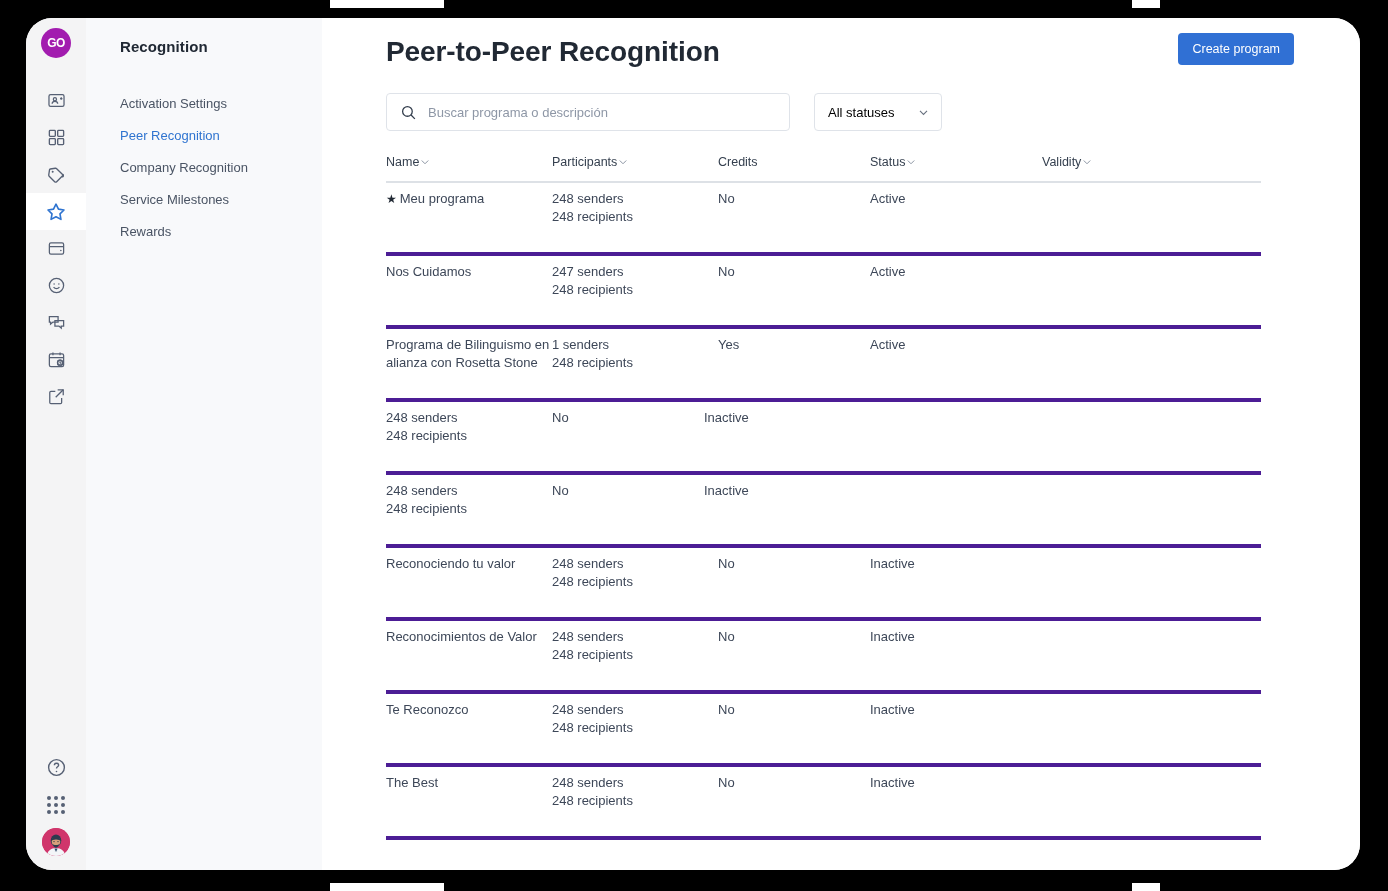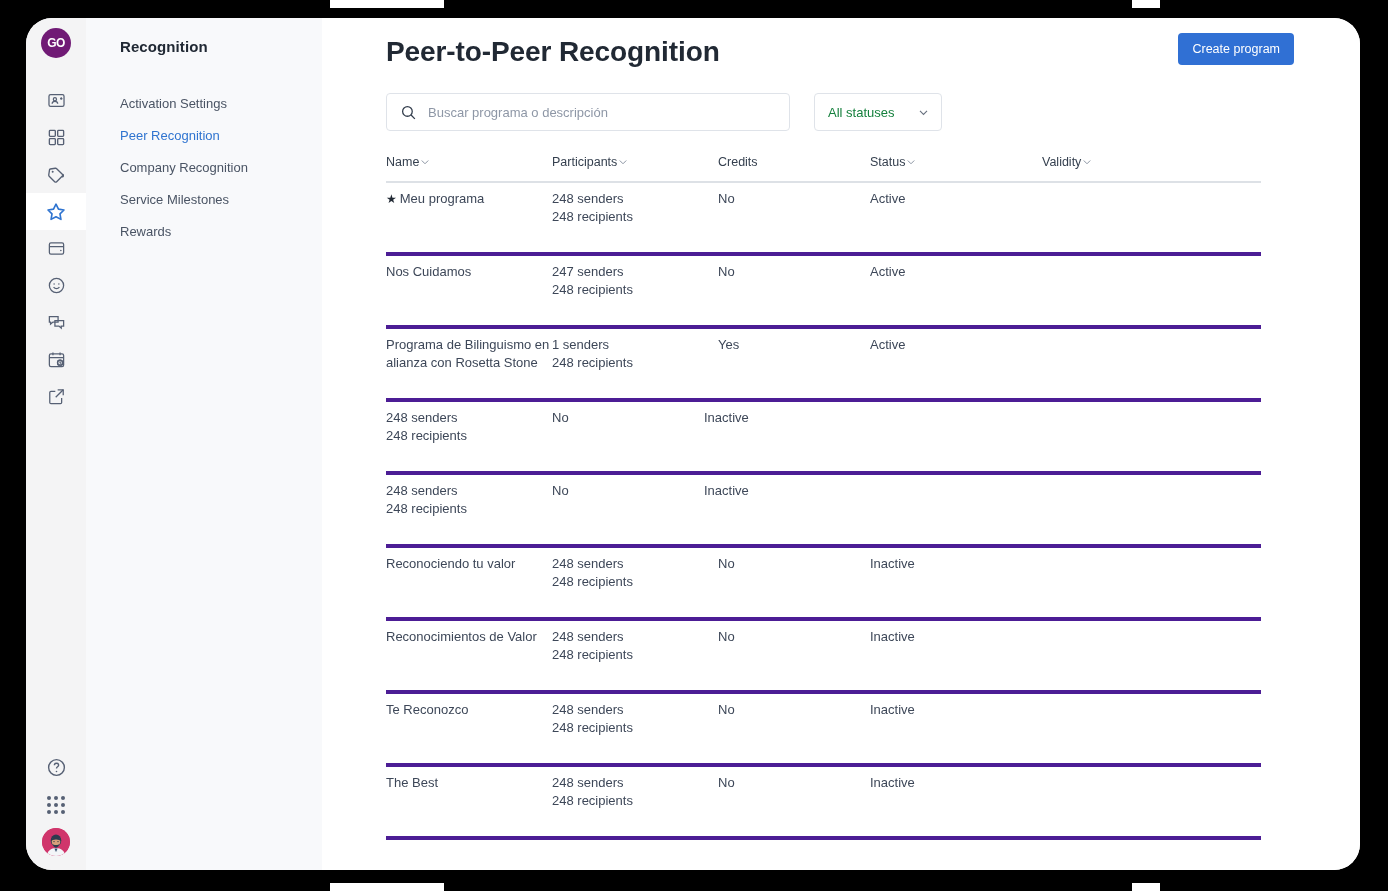--- a/index.html
+++ b/index.html
@@ -56,21 +56,21 @@
     background: #f4f4f5;
     display: flex;
     flex-direction: column;
     align-items: center;
     position: relative;
   }
   #rail .logo {
     width: 30px;
     height: 30px;
     border-radius: 50%;
-    background: #701a75;
+    background: #a21caf;
     color: #ffffff;
     font-size: 12px;
     font-weight: bold;
     letter-spacing: -0.5px;
     display: flex;
     align-items: center;
     justify-content: center;
     margin-top: 10px;
     margin-bottom: 24px;
   }
@@ -220,21 +220,21 @@
     height: 38px;
     border: 1px solid #dfe3e9;
     border-radius: 4px;
     background: #ffffff;
     display: flex;
     align-items: center;
     justify-content: space-between;
     padding: 0 11px 0 13px;
     box-sizing: border-box;
     font-size: 13px;
-    color: #15803d;
+    color: #000000;
     cursor: pointer;
   }
   .chev { color: #68717f; display: flex; }
 
   
   #table {
     position: absolute;
     left: 64px;
     top: 137px;
     width: 875px;

